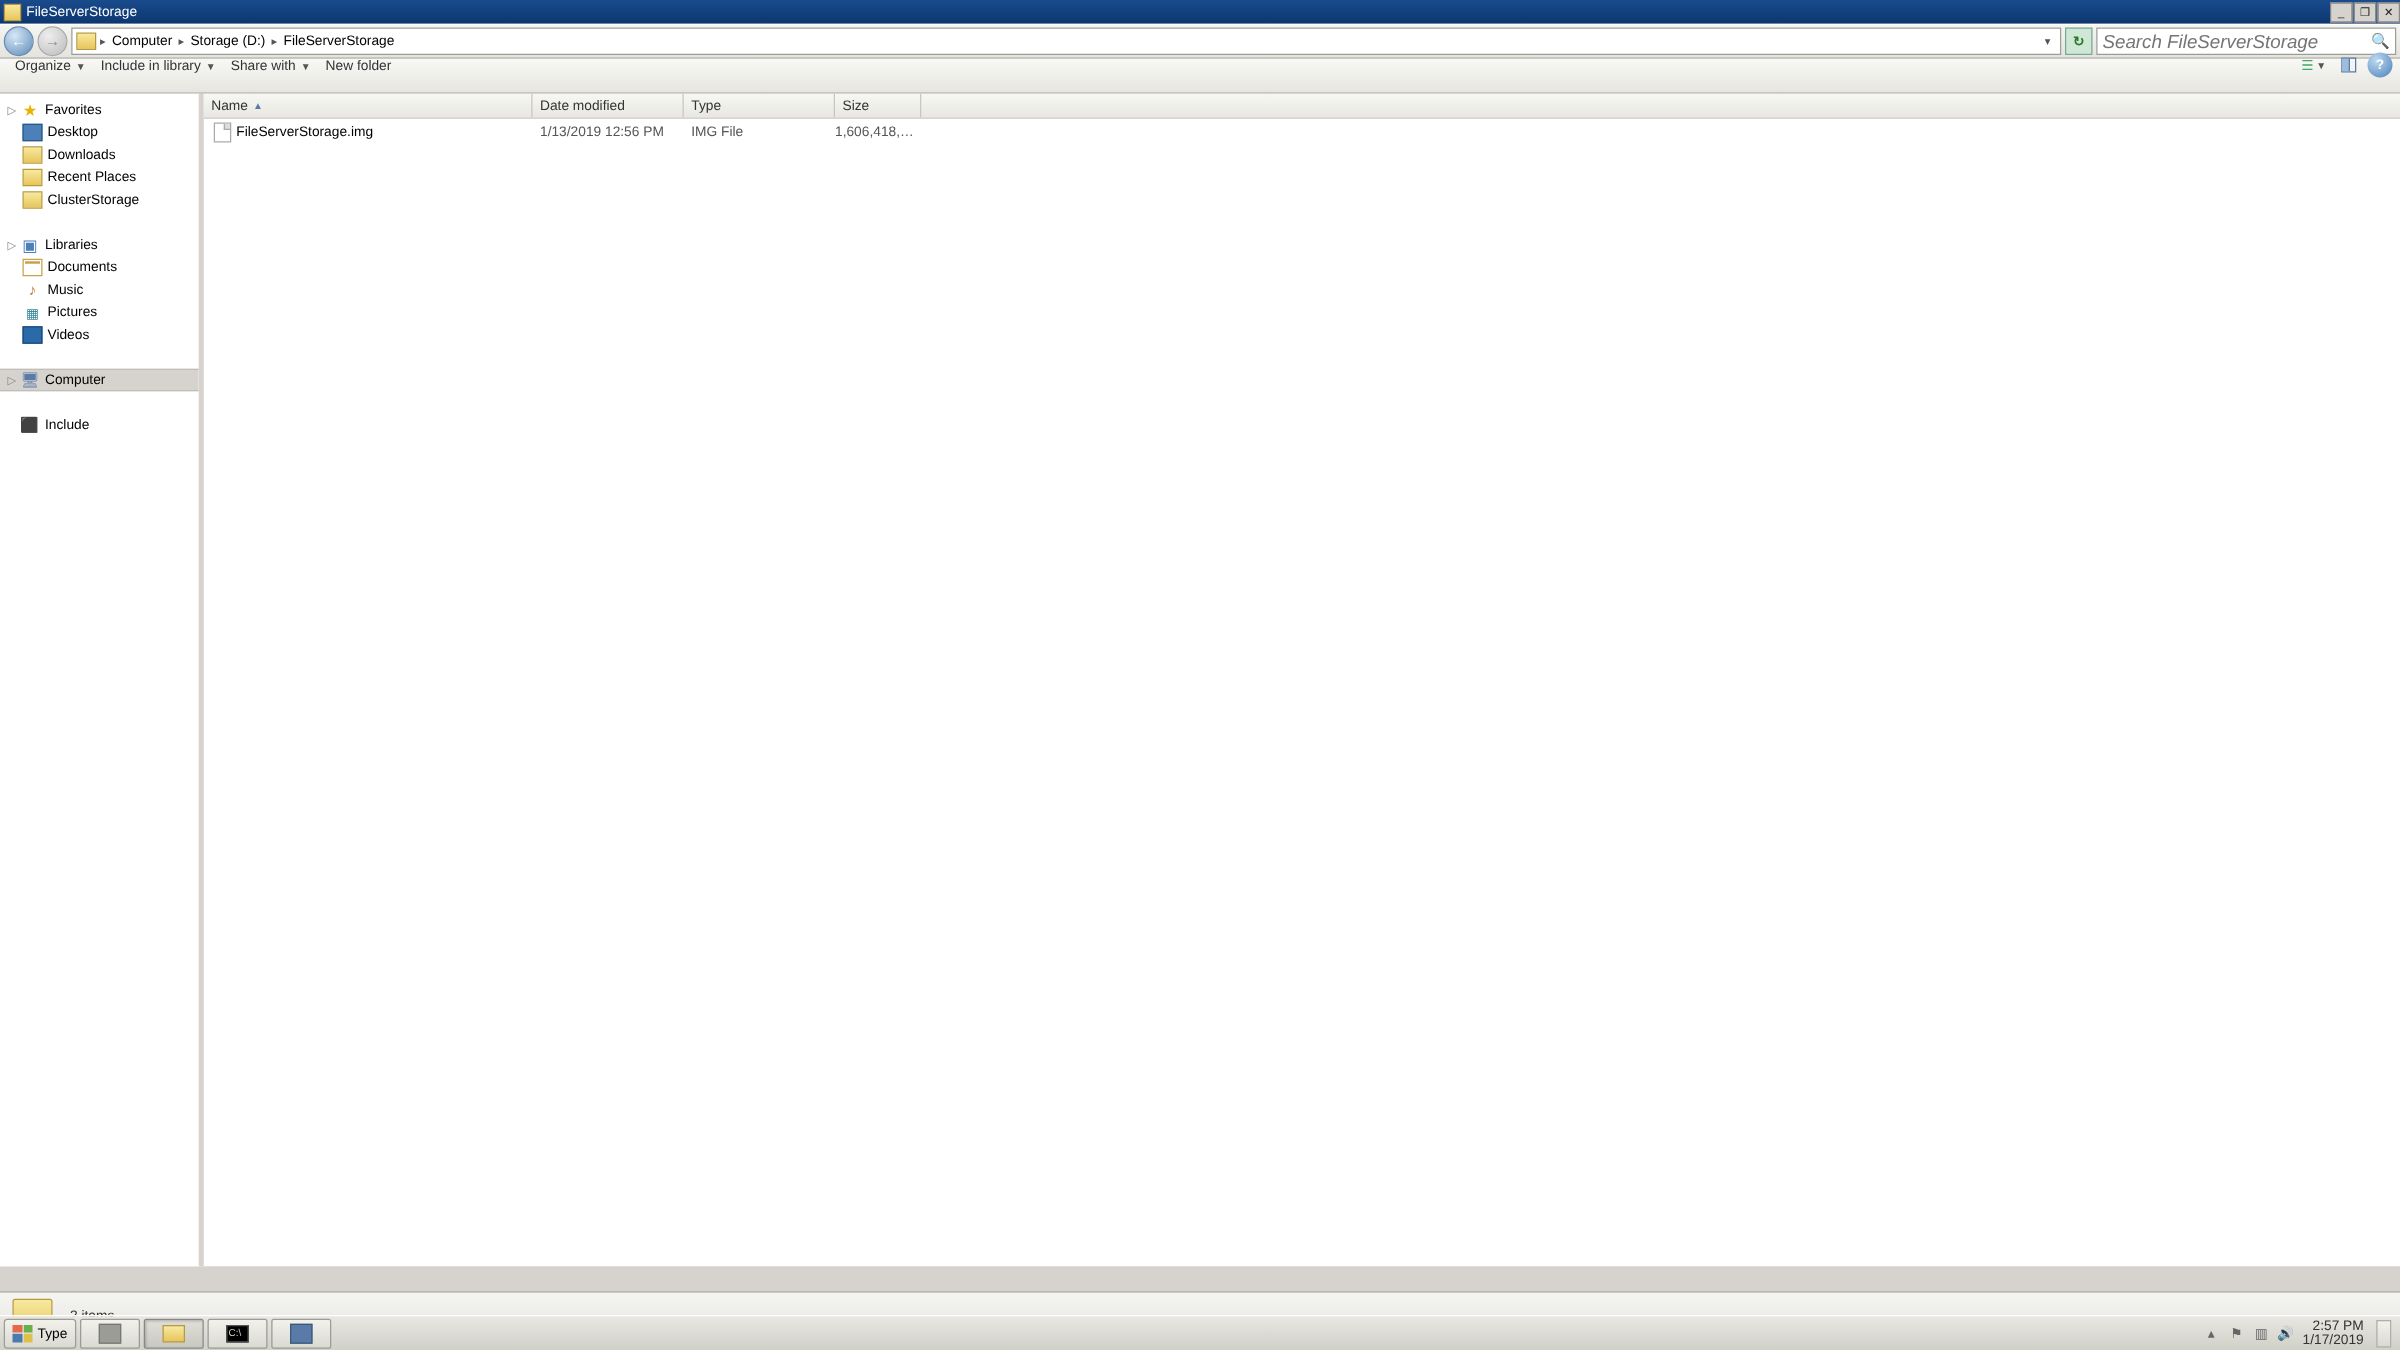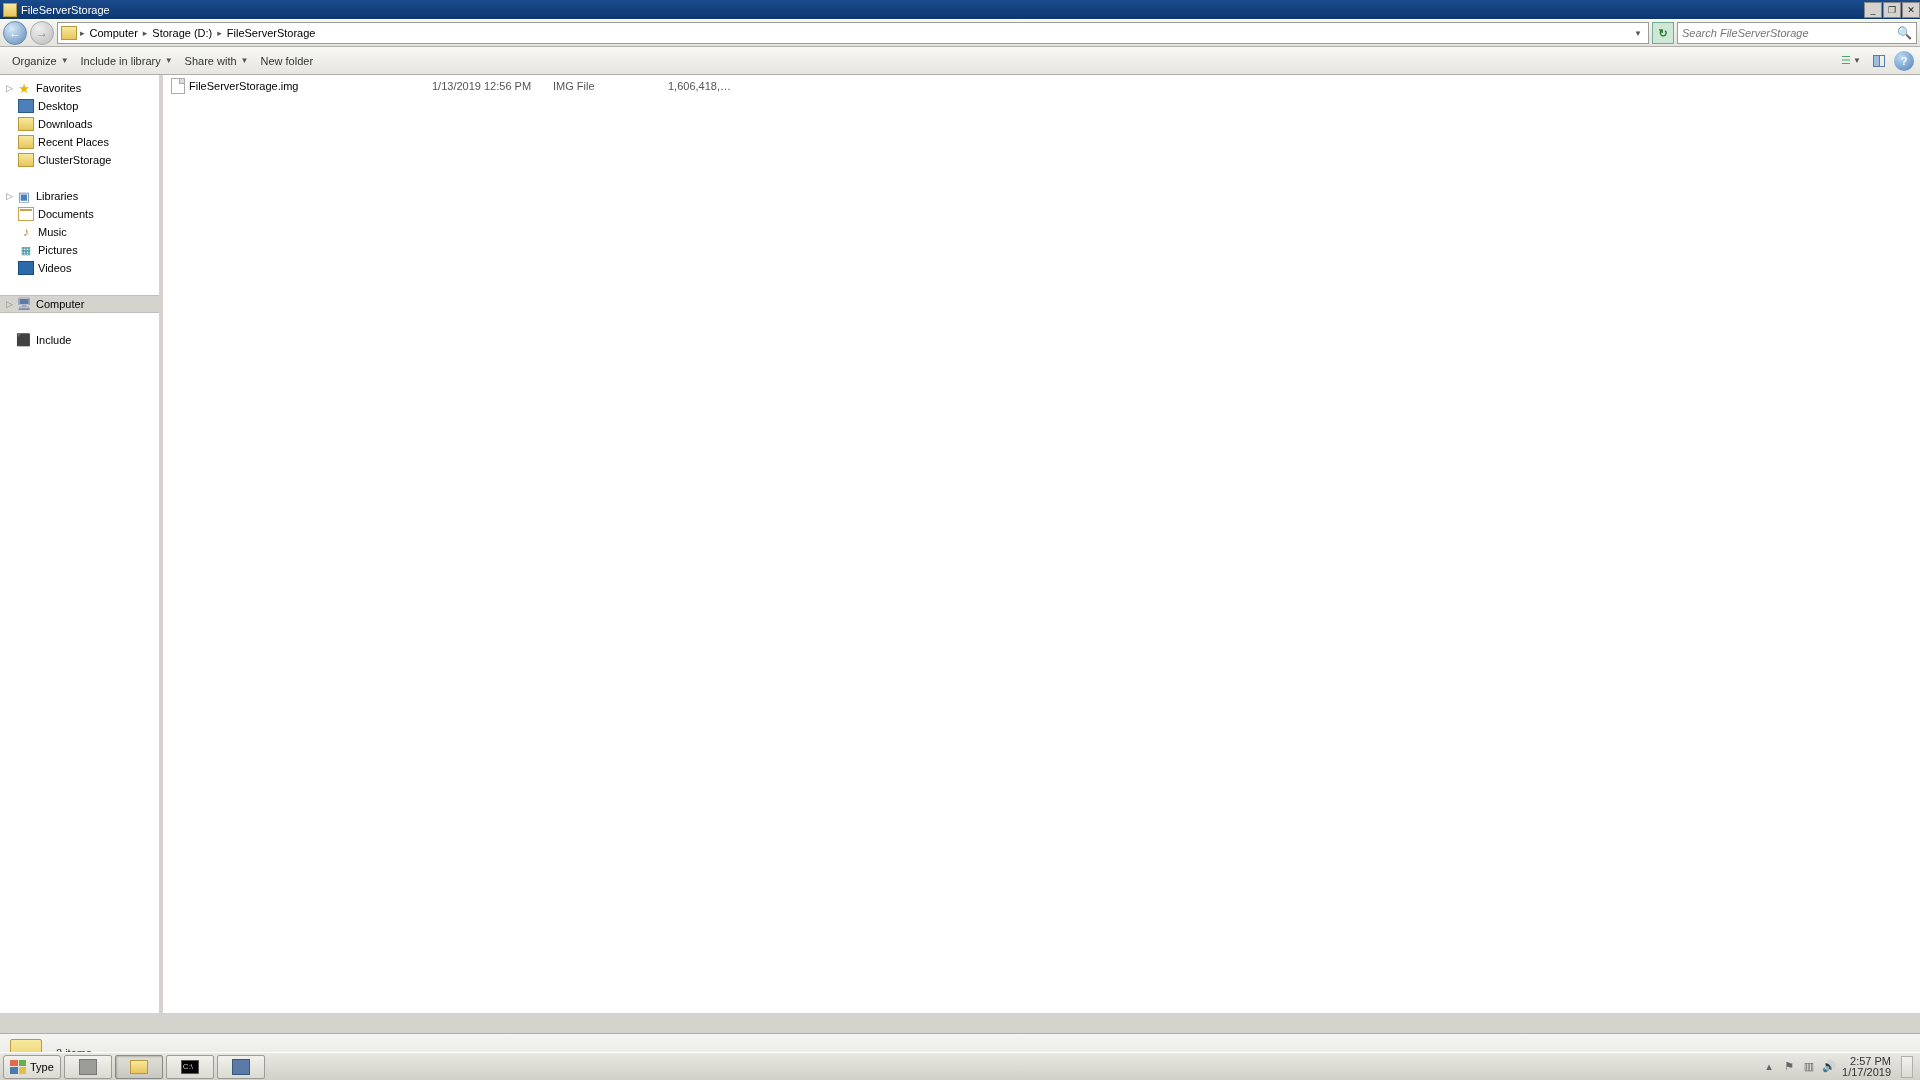--- a/index.html
+++ b/index.html
@@ -16,25 +16,25 @@
 .addr-row { height: 28px; background: linear-gradient(#f5f5f2, #e4e3dd); border-top: 1px solid #fff; border-bottom: 1px solid #b0afab; display: flex; align-items: center; padding: 2px 3px; gap: 3px; }
 .navbtn { width: 24px; height: 24px; border-radius: 50%; display: flex; align-items: center; justify-content: center; border: 1px solid #6a8bb3; background: radial-gradient(circle at 35% 30%, #d6e8f6, #5d8ab8); color: #fff; font-size: 12px; }
 .navbtn.disabled { background: radial-gradient(circle at 35% 30%, #eee, #bbb); border-color: #aaa; color: #888; }
 .addr-box { flex: 1; height: 22px; background: #fff; border: 1px solid #9c9c97; display: flex; align-items: center; padding: 0 3px; gap: 3px; }
 .addr-folder-icon { width: 16px; height: 14px; background: linear-gradient(#f7e9a0, #e8c55a); border: 1px solid #b89a3a; }
 .addr-sep { color: #555; font-size: 9px; }
 .addr-crumb { color: #000; padding: 0 2px; }
 .addr-refresh { width: 22px; height: 22px; border: 1px solid #7a9; background: #cfe8d6; display: flex; align-items: center; justify-content: center; color: #2a7a2a; font-weight: bold; }
 .addr-dropdown { width: 14px; display:flex; align-items:center; justify-content:center; color:#555; font-size:9px; }
 .search-box { width: 240px; height: 22px; background: #fff; border: 1px solid #9c9c97; display: flex; align-items: center; padding: 0 4px; }
-.search-box input { flex: 1; border: none; outline: none; font-size: 11px; color: #777; font-style: italic; }
+.search-box input { flex: 1; border: none; outline: none; font-size: 15px; color: #777; font-style: italic; }
 .search-icon { color: #5a7aa8; font-size: 12px; }
 
 
-.toolbar { height: 28px; background: linear-gradient(#f8f8f5, #e6e5df); border-bottom: 1px solid #b0afab; display: flex; align-items: center; padding: 0 6px; }
+.toolbar { height: 28px; background: linear-gradient(#f8f8f5, #e6e5df); border-bottom: 1px solid #b0afab; display: flex; align-items: flex-end; padding: 12px 6px; }
 .tool-item { display: flex; align-items: center; gap: 4px; padding: 3px 6px; color: #333; cursor: default; }
 .tool-item .drop { font-size: 8px; color: #555; }
 .toolbar-right { margin-left: auto; display: flex; align-items: center; gap: 4px; }
 .view-btn { width: 26px; height: 20px; border: 1px solid transparent; display: flex; align-items: center; justify-content: center; color: #4a6; }
 .preview-btn { width: 22px; height: 20px; border: 1px solid transparent; display:flex; align-items:center; justify-content:center; }
 .preview-btn .pane-icon { width:12px; height:12px; border:1px solid #5a7aa8; display:flex; }
 .preview-btn .pane-icon::before { content:""; width:5px; background:#9cbde0; border-right:1px solid #5a7aa8; }
 .help-btn { width: 20px; height: 20px; border-radius: 50%; background: radial-gradient(circle at 35% 30%, #bcd9f2, #4d7fb8); color: #fff; display: flex; align-items: center; justify-content: center; font-weight: bold; font-size: 11px; }
 
 
@@ -224,20 +224,35 @@
         <span class="toggle"></span>
         <span class="nav-icon net">⬛</span>
         <span>Include</span>
       </div>
     </div>
   </div>
 
   <div class="splitter"></div>
 
   <div class="filepane">
+    <div class="col-headers">
+      <div class="col col-name">
+          <span>Name</span>
+          <span class="sort">▲</span>
+        </div>
+      <div class="col col-date">
+          <span>Date modified</span>
+        </div>
+      <div class="col col-type">
+          <span>Type</span>
+        </div>
+      <div class="col col-size">
+          <span>Size</span>
+        </div>
+    </div>
     <div class="file-rows">
       <div class="file-row">
         <div class="fc-name">
             <div class="file-icon"></div>
             <span>FileServerStorage.img</span>
           </div>
         <div class="fc-date">1/13/2019 12:56 PM</div>
         <div class="fc-type">IMG File</div>
         <div class="fc-size">1,606,418,…</div>
       </div>

